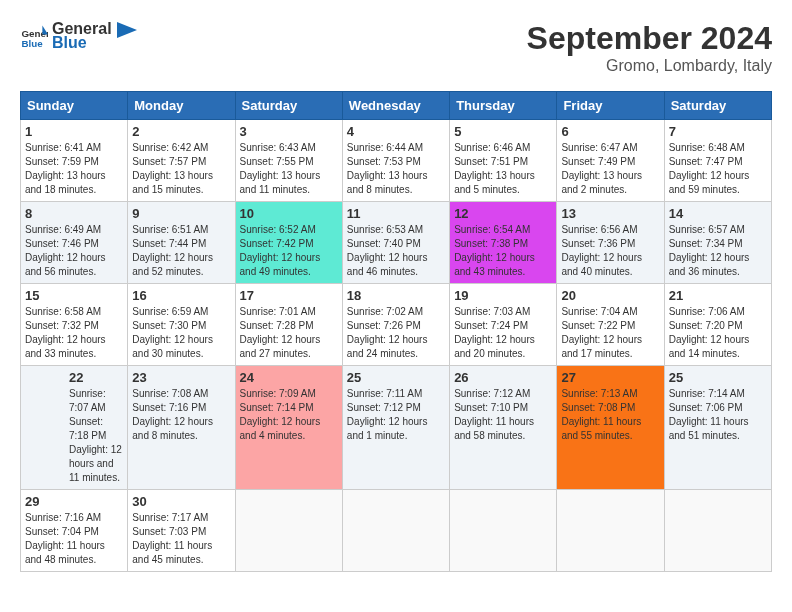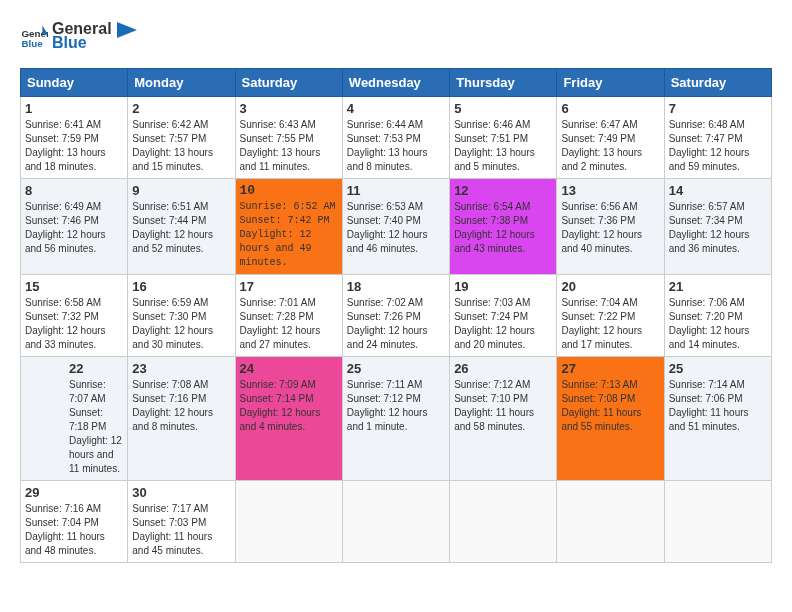--- a/index.html
+++ b/index.html
@@ -91,20 +91,24 @@
     <div>
       <div style="font-size:16px; font-weight:bold; line-height:1.1;">
         <span style="color:#333;">General</span>
         <svg width="20" height="16" viewBox="0 0 20 16" style="vertical-align:middle; margin: 0 1px;">
           <polygon points="0,0 20,8 0,16" fill="#1a6bb5"></polygon>
         </svg>
       </div>
       <div style="font-size:16px; font-weight:bold; color:#1a6bb5; margin-top:-4px;">Blue</div>
     </div>
   </div>
+  <div class="title-area">
+    <div class="month-title">September 2024</div>
+    <div class="subtitle">Gromo, Lombardy, Italy</div>
+  </div>
 </div>
 
 <table>
   <thead>
     <tr>
       <th>Sunday</th>
       <th>Monday</th>
       <th>Saturday</th>
       <th>Wednesday</th>
       <th>Thursday</th>
@@ -145,21 +149,21 @@
       </tr>
       <tr>
         <td style="background: rgb(240, 244, 248);">
         <span class="day-num">8</span>
         <span class="day-info">Sunrise: 6:49 AM<br>Sunset: 7:46 PM<br>Daylight: 12 hours and 56 minutes.</span>
       </td>
         <td style="background: rgb(240, 244, 248);">
         <span class="day-num">9</span>
         <span class="day-info">Sunrise: 6:51 AM<br>Sunset: 7:44 PM<br>Daylight: 12 hours and 52 minutes.</span>
       </td>
-        <td style="background: #f97316; font-family: Liberation Mono, monospace;">
+        <td style="background: #5eead4;">
         <span class="day-num">10</span>
         <span class="day-info">Sunrise: 6:52 AM<br>Sunset: 7:42 PM<br>Daylight: 12 hours and 49 minutes.</span>
       </td>
         <td style="background: rgb(240, 244, 248);">
         <span class="day-num">11</span>
         <span class="day-info">Sunrise: 6:53 AM<br>Sunset: 7:40 PM<br>Daylight: 12 hours and 46 minutes.</span>
       </td>
         <td style="background: #d946ef;">
         <span class="day-num">12</span>
         <span class="day-info">Sunrise: 6:54 AM<br>Sunset: 7:38 PM<br>Daylight: 12 hours and 43 minutes.</span>
@@ -205,21 +209,21 @@
       </tr>
       <tr>
         <td style="background: rgb(240, 244, 248); padding-left: 48px;">
         <span class="day-num">22</span>
         <span class="day-info">Sunrise: 7:07 AM<br>Sunset: 7:18 PM<br>Daylight: 12 hours and 11 minutes.</span>
       </td>
         <td style="background: rgb(240, 244, 248);">
         <span class="day-num">23</span>
         <span class="day-info">Sunrise: 7:08 AM<br>Sunset: 7:16 PM<br>Daylight: 12 hours and 8 minutes.</span>
       </td>
-        <td style="background: #ec4899;">
+        <td style="background: #fca5a5;">
         <span class="day-num">24</span>
         <span class="day-info">Sunrise: 7:09 AM<br>Sunset: 7:14 PM<br>Daylight: 12 hours and 4 minutes.</span>
       </td>
         <td style="background: rgb(240, 244, 248);">
         <span class="day-num">25</span>
         <span class="day-info">Sunrise: 7:11 AM<br>Sunset: 7:12 PM<br>Daylight: 12 hours and 1 minute.</span>
       </td>
         <td style="background: rgb(240, 244, 248);">
         <span class="day-num">26</span>
         <span class="day-info">Sunrise: 7:12 AM<br>Sunset: 7:10 PM<br>Daylight: 11 hours and 58 minutes.</span>

